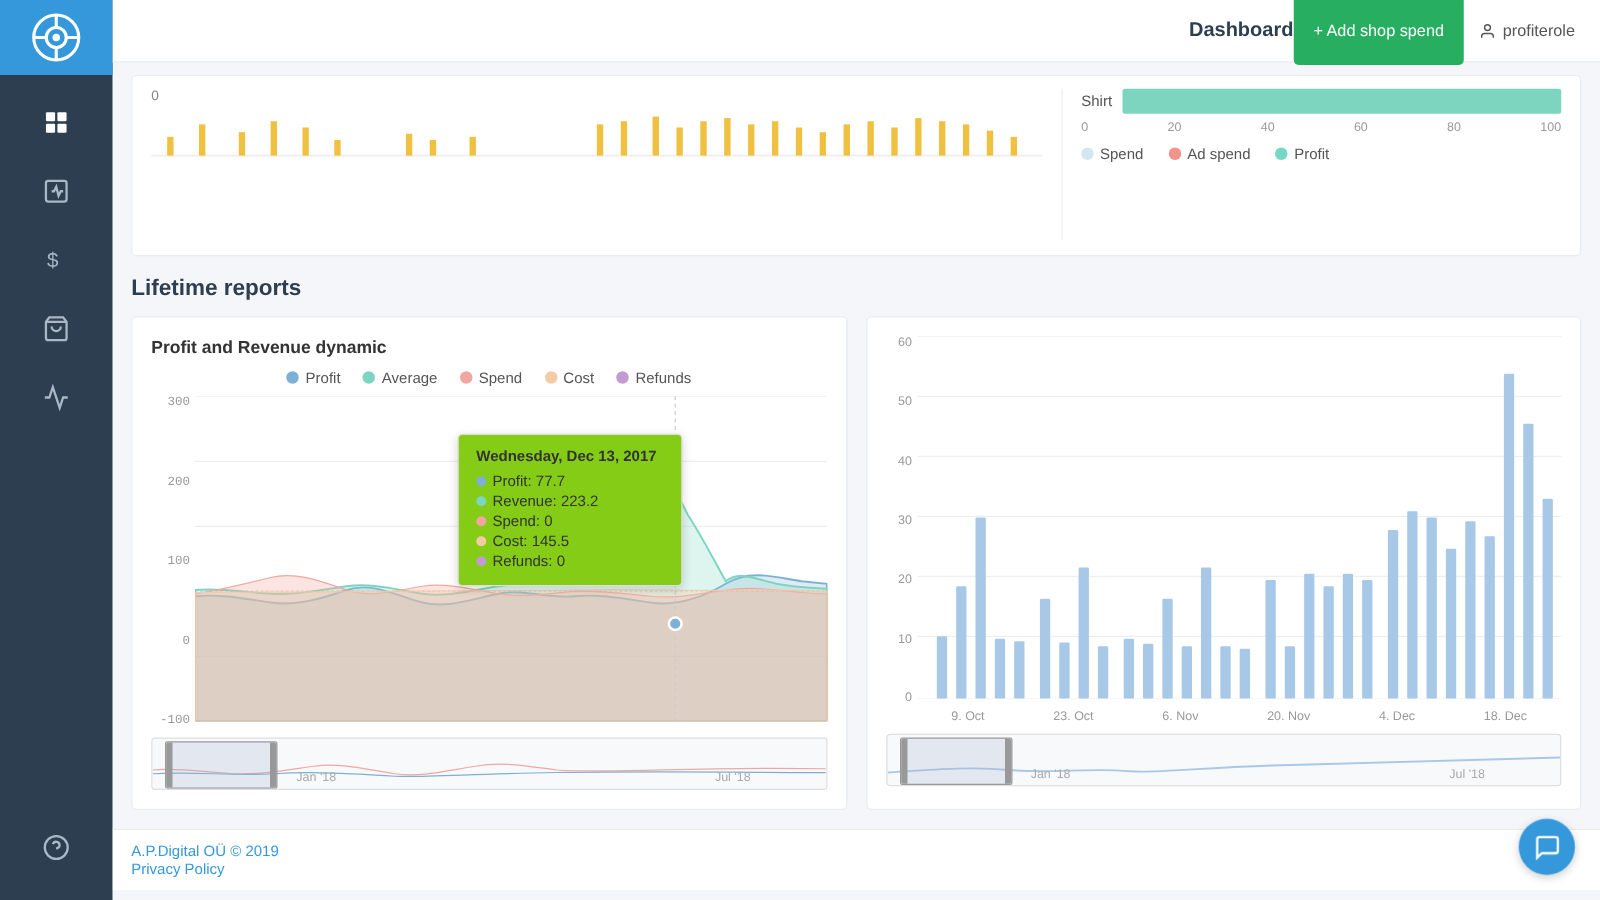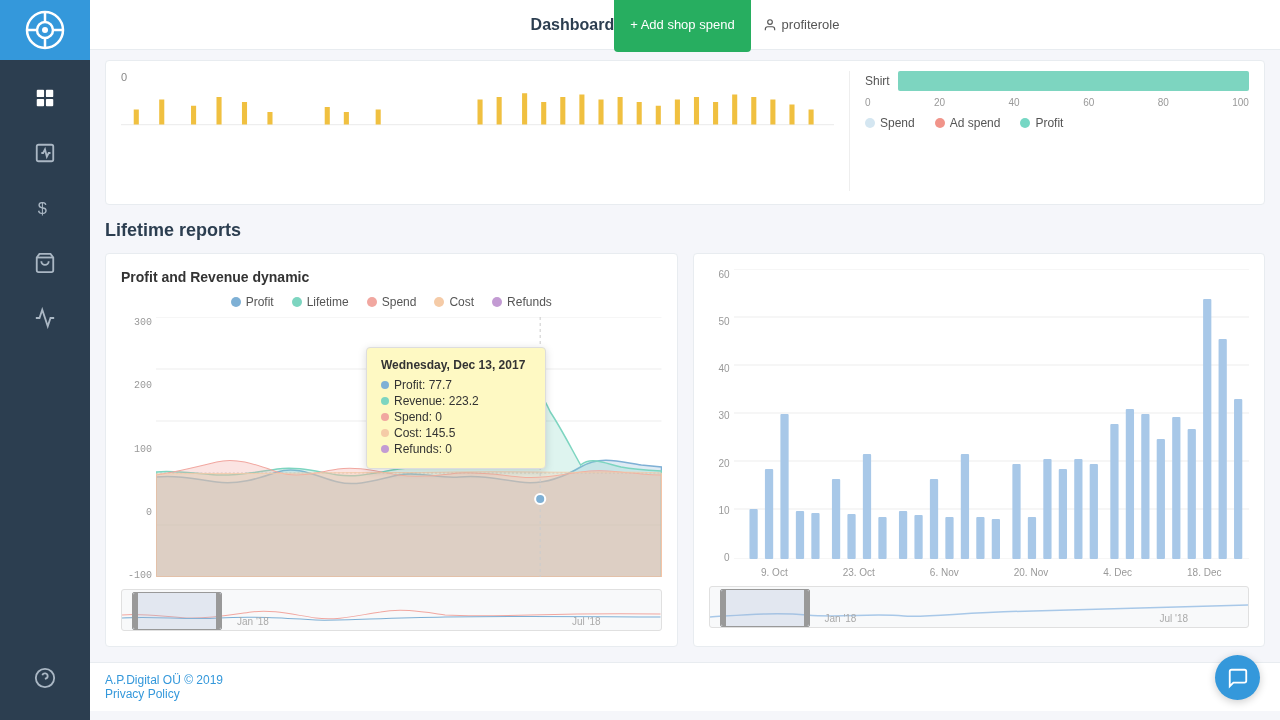--- a/index.html
+++ b/index.html
@@ -57,21 +57,21 @@
       flex-direction: column;
       overflow: hidden;
     }
 
     
     .header {
       background: #fff;
       height: 50px;
       display: flex;
       align-items: center;
-      justify-content: center;
+      justify-content: flex-end;
       padding: 0 20px;
       border-bottom: 1px solid #e8ecf0;
       flex-shrink: 0;
     }
     .header-title {
       font-size: 16px;
       font-weight: bold;
       color: #2c3e50;
     }
     .header-right {
@@ -177,21 +177,21 @@
     }
     .top-legend-dot {
       width: 10px;
       height: 10px;
       border-radius: 50%;
     }
 
     
     .tooltip-box {
       position: absolute;
-      background: #fef9c3;
+      background: #84cc16;
       border: 1px solid #ddd;
       border-radius: 4px;
       padding: 10px 14px;
       font-size: 12px;
       color: #333;
       box-shadow: 0 2px 8px rgba(0,0,0,0.15);
       z-index: 10;
       left: 320px;
       top: 60px;
       min-width: 180px;
@@ -404,21 +404,21 @@
         <div class="chart-card chart-card-left">
           <div class="chart-card-title">Profit and Revenue dynamic</div>
 
           <div class="legend">
             <div class="legend-item">
               <div class="legend-dot" style="background:#7eb0d5;"></div>
               <span>Profit</span>
             </div>
             <div class="legend-item">
               <div class="legend-dot" style="background:#7dd5c0;"></div>
-              <span>Lifetime</span>
+              <span>Average</span>
             </div>
             <div class="legend-item">
               <div class="legend-dot" style="background:#f1a7a0;"></div>
               <span>Spend</span>
             </div>
             <div class="legend-item">
               <div class="legend-dot" style="background:#f5cba7;"></div>
               <span>Cost</span>
             </div>
             <div class="legend-item">

